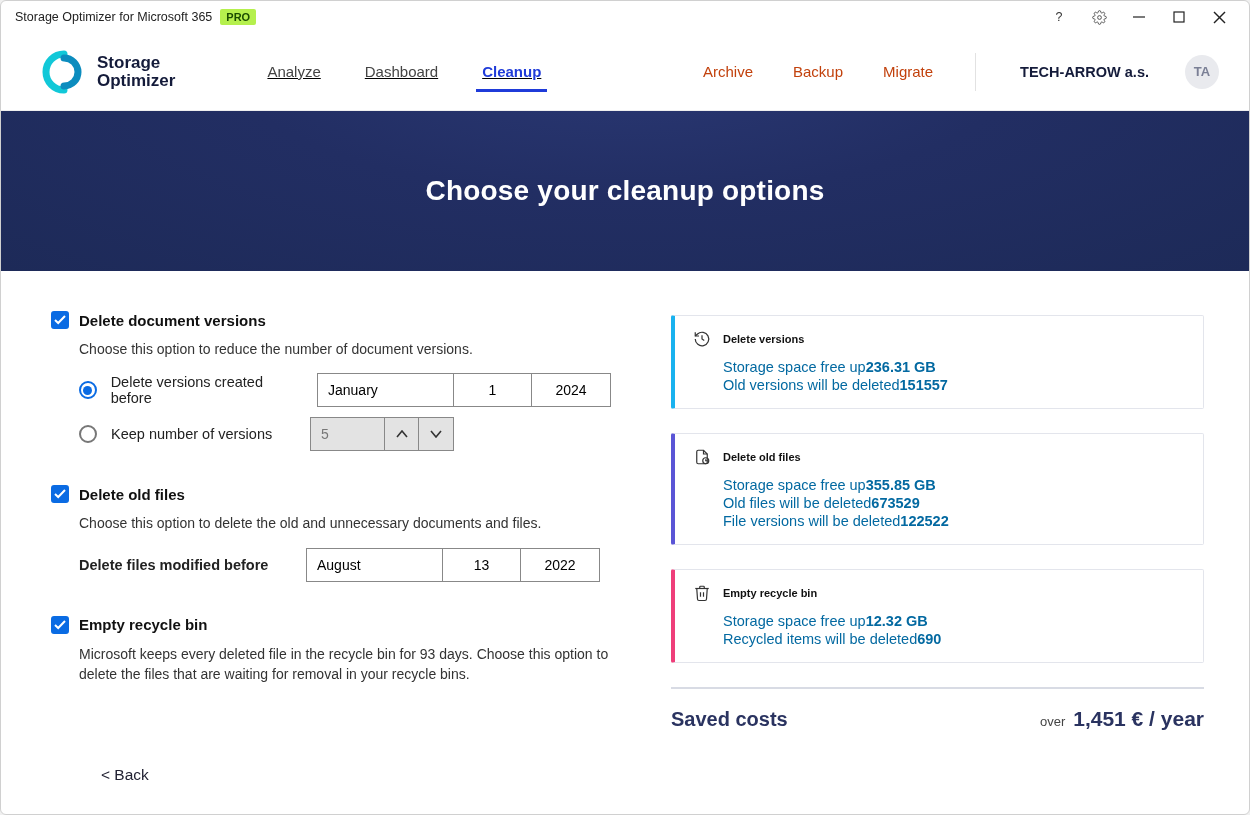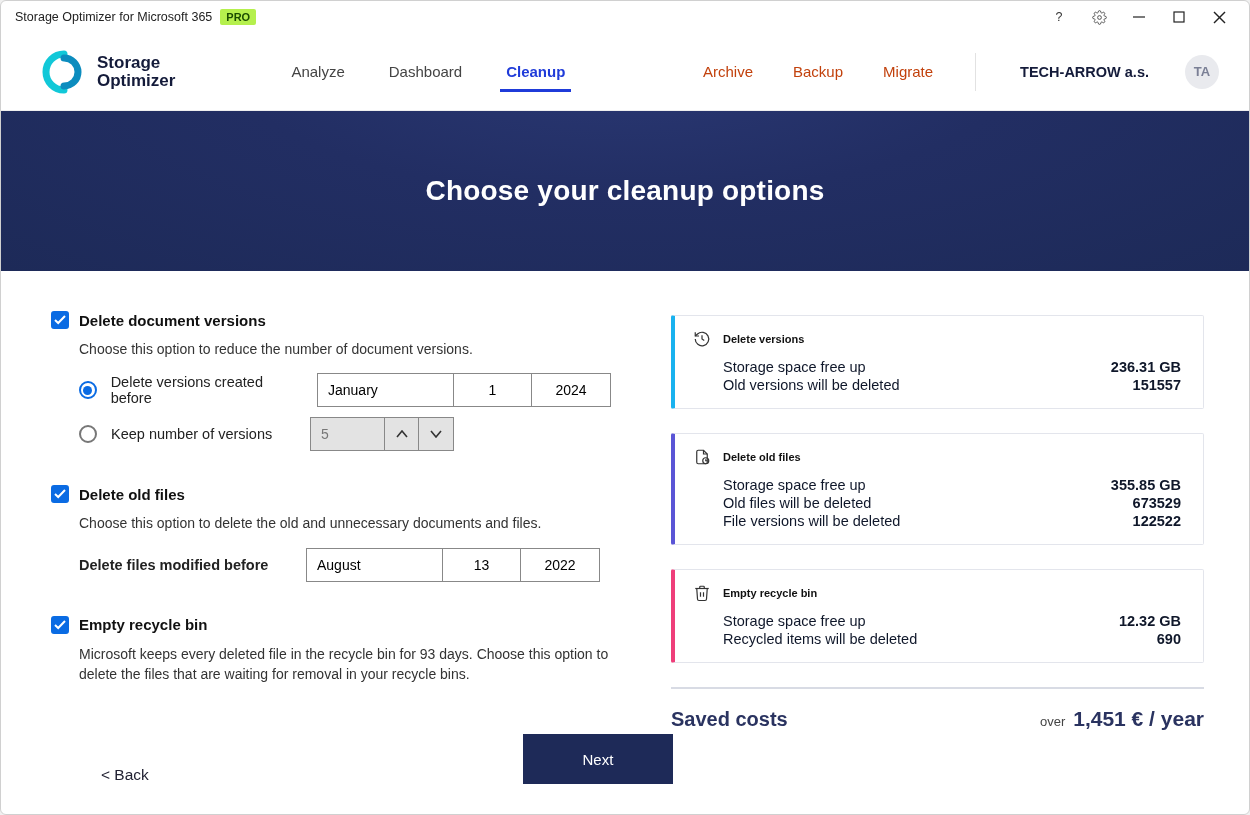--- a/index.html
+++ b/index.html
@@ -11,21 +11,21 @@
   .titlebar .title-text { flex: 0 0 auto; }
   .badge-pro { background: #b5f04d; color: #1a4d00; font-weight: 700; font-size: 11px; padding: 2px 6px; margin-left: 8px; border-radius: 2px; }
   .titlebar .spacer { flex: 1; }
   .titlebar .win-btn { width: 40px; height: 28px; display: flex; align-items: center; justify-content: center; color: #333; cursor: pointer; }
 
   
   .topnav { height: 78px; display: flex; align-items: center; padding: 0 30px 0 40px; border-bottom: 1px solid #eee; gap: 24px;}
   .logo { display: flex; align-items: center; gap: 10px; flex: 0 0 auto;}
   .logo-mark svg { display: block; }
   .logo-text { font-weight: 800; font-size: 17px; line-height: 1.05; color: #141b3a; }
-  .nav-tabs { display: flex; gap: 40px; margin-left: 90px; }
+  .nav-tabs { display: flex; gap: 40px; margin-left: 66px; text-decoration: underline; }
   .nav-tab { font-size: 15px; color: #444; padding: 10px 2px; cursor: pointer; position: relative; }
   .nav-tab.active { color: #1f3bd9; font-weight: 600;}
   .nav-tab.active::after { content:""; position:absolute; left:-4px; right:-4px; bottom:-2px; height:3px; background:#1f3bd9;}
   .nav-right { margin-left: auto; display: flex; align-items: center; gap: 36px;}
   .nav-right .nav-tab { color:#c2410c; }
   .vsep { width:1px; height:38px; background:#e2e2e2; margin: 0 8px 0 4px;}
   .org { font-weight:700; color:#141b3a; font-size:14.5px;}
   .avatar { width:34px; height:34px; border-radius:50%; background:#e9eaee; color:#7a7f95; font-weight:600; font-size:13px; display:flex; align-items:center; justify-content:center;}
 
   
@@ -59,21 +59,21 @@
   .date-group .year { width:78px; justify-content:center; cursor:pointer;}
 
   .spin-group { display:flex; border:1px solid #888; height:34px; background:#e3e3e3;}
   .spin-val { width:74px; display:flex; align-items:center; padding:0 10px; color:#777; font-size:14px; border-right:1px solid #888; cursor:text;}
   .spin-btn { width:34px; display:flex; align-items:center; justify-content:center; border-right:1px solid #888; cursor:pointer; background:#e3e3e3;}
   .spin-btn:last-child{ border-right:none;}
 
   
   .panel { border:1px solid #e3e5ec; border-left-width:4px; border-radius:2px; margin-bottom:24px; padding: 14px 22px 14px 18px;}
   .panel .phead { display:flex; align-items:center; gap:12px; font-weight:700; font-size:11px; color:#111; margin-bottom:10px;}
-  .panel .prow { display:flex; justify-content:space-between; font-size:14.5px; color:#0f172a; padding:1px 0 1px 30px;}
+  .panel .prow { display:flex; font-size:14.5px; color:#0369a1; padding:1px 0 1px 30px;}
   .panel .prow .val { font-weight:600;}
   .p-blue  { border-left-color:#19b2ef; }
   .p-purple{ border-left-color:#5a55d6; }
   .p-pink  { border-left-color:#ef3e7a; }
   .panel-icon { width:18px; height:18px; color:#444;}
 
   .summary { border-top:2px solid #d8dbe4; margin-top:6px; padding-top:18px; display:flex; align-items:baseline; justify-content:space-between;}
   .summary .label { font-weight:700; font-size:20px; color:#2a3360;}
   .summary .value { font-weight:700; font-size:21px; color:#2a3360;}
   .summary .over { font-size:13px; color:#444; font-weight:400; margin-right:8px;}
@@ -297,17 +297,16 @@
 
       <div class="summary">
         <span class="label">Saved costs</span>
         <span class="value"><span class="over">over</span><span>1,451 € / year</span></span>
       </div>
     </div>
   </div>
 
   <div class="footer">
     <span class="back">&lt;  Back</span>
-    <div class="next-btn">Next</div>
     <div class="footer-balance"></div>
   </div>
 
 </div>
 
 </body></html>

